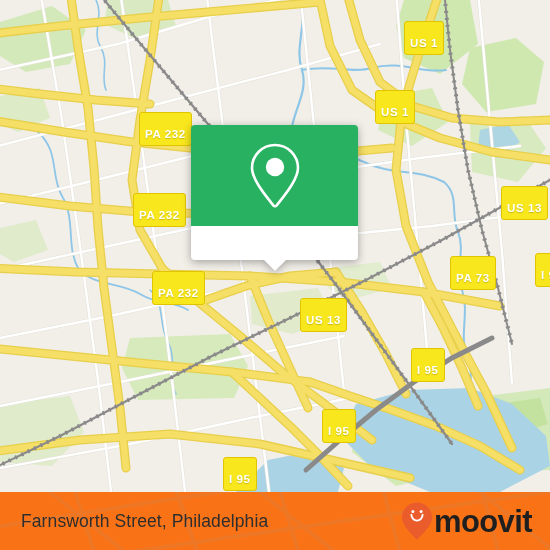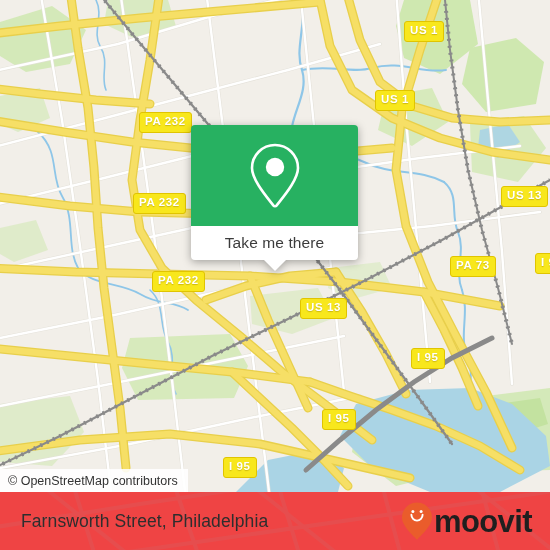--- a/index.html
+++ b/index.html
@@ -52,21 +52,21 @@
   .shield {
     position: absolute;
     background: #f8e71c;
     border: 1.6px solid #e0c400;
     border-radius: 3px;
     color: #ffffff;
     font-size: 11.5px;
     font-weight: bold;
     letter-spacing: .6px;
     line-height: 1;
-    padding: 3px 5px 4px 5px;
+    padding: 16px 5px 4px 5px;
     white-space: nowrap;
     text-shadow: 0 1px 1px rgba(150,130,0,.45);
     box-sizing: border-box;
   }
 
   
   .attribution {
     position: absolute;
     left: 0;
     bottom: 0;
@@ -121,21 +121,21 @@
     border-top: 11px solid #ffffff;
   }
 
   
   .footer {
     position: absolute;
     left: 0;
     top: 492px;
     width: 550px;
     height: 58px;
-    background: #ef4444;
+    background: #f97316;
     display: flex;
     align-items: center;
     overflow: hidden;
   }
   .footer-watermark {
     position: absolute;
     left: 0; top: -38px;
     width: 550px;
     height: 110px;
     opacity: .10;
@@ -326,28 +326,24 @@
     <div class="shield" style="left:223px; top:457px;">I 95</div>
 
     <div class="callout">
       <div class="callout-top">
         <svg width="58" height="70" viewBox="0 0 58 70">
           <path d="M29 4 C16.3 4 6 14.3 6 27 C6 38.5 20 55 27.3 64.4 C28.2 65.5 29.8 65.5 30.7 64.4 C38 55 52 38.5 52 27 C52 14.3 41.7 4 29 4 Z" fill="none" stroke="#ffffff" stroke-width="2.6"></path>
           <circle cx="29" cy="26" r="9.2" fill="#ffffff"></circle>
         </svg>
       </div>
       <div class="callout-bottom">
-        <span class="callout-label">Take me there</span>
         <div class="callout-tip"></div>
       </div>
     </div>
 
-    <div class="attribution">
-      <span>© OpenStreetMap contributors</span>
-    </div>
   </div>
 
   <div class="footer">
 
     <svg class="footer-watermark" viewBox="0 0 550 110" xmlns="http://www.w3.org/2000/svg">
       <g stroke="#9aa0a6" fill="none" stroke-width="4">
         <path d="M-10 24 L120 6 L250 -10"></path>
         <path d="M-10 74 L140 50 L300 26 L440 6"></path>
         <path d="M-10 118 L170 92 L350 66 L520 42 L560 36"></path>
         <path d="M60 -10 L76 40 L92 92 L104 130"></path>

